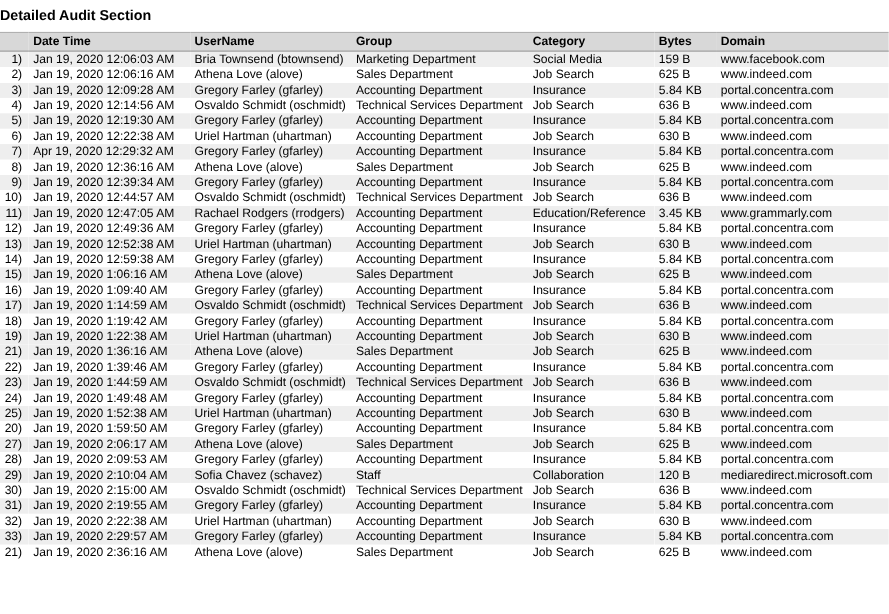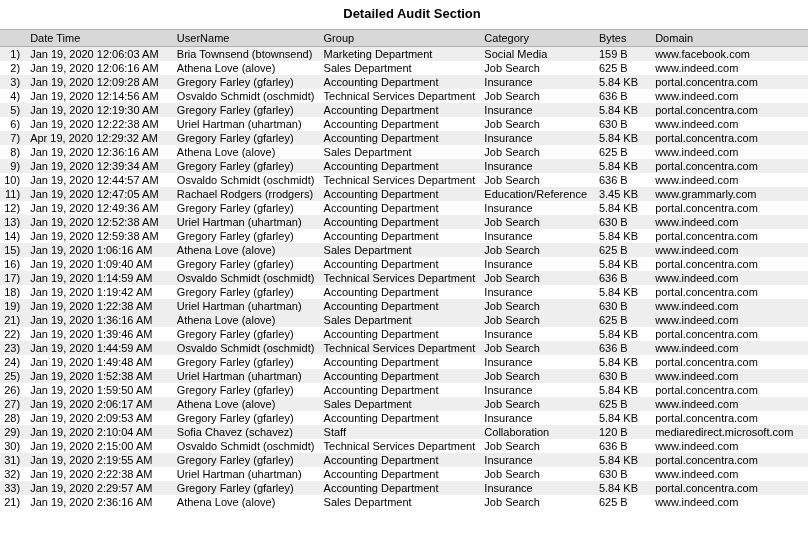--- a/index.html
+++ b/index.html
@@ -7,35 +7,35 @@
     padding: 0;
     background: #ffffff;
     font-family: Arial, Helvetica, sans-serif;
     font-size: 11px;
     color: #000000;
     width: 808px;
   }
   .title {
     font-weight: bold;
     font-size: 13px;
-    text-align: center;
-    padding: 6px 0 8px 16px;
+    text-align: left;
+    padding: 6px 0 8px 0;
   }
   table {
     border-collapse: collapse;
     width: 100%;
     table-layout: fixed;
   }
   thead th {
     background: #d8d8d8;
     border-top: 1px solid #b0b0b0;
     border-bottom: 1px solid #b0b0b0;
     text-align: left;
     padding: 2px 4px;
-    font-weight: normal;
+    font-weight: bold;
     font-size: 11px;
   }
   tbody td {
     padding: 1px 4px;
     font-size: 11px;
     white-space: nowrap;
     overflow: hidden;
     text-overflow: clip;
   }
   tbody tr.odd {
@@ -294,21 +294,21 @@
       <tr class="odd">
         <td class="idx">25)</td>
         <td>Jan 19, 2020 1:52:38 AM</td>
         <td>Uriel Hartman (uhartman)</td>
         <td>Accounting Department</td>
         <td>Job Search</td>
         <td>630 B</td>
         <td>www.indeed.com</td>
       </tr>
       <tr class="even">
-        <td class="idx">26)</td>
+        <td class="idx">20)</td>
         <td>Jan 19, 2020 1:59:50 AM</td>
         <td>Gregory Farley (gfarley)</td>
         <td>Accounting Department</td>
         <td>Insurance</td>
         <td>5.84 KB</td>
         <td>portal.concentra.com</td>
       </tr>
       <tr class="odd">
         <td class="idx">27)</td>
         <td>Jan 19, 2020 2:06:17 AM</td>

